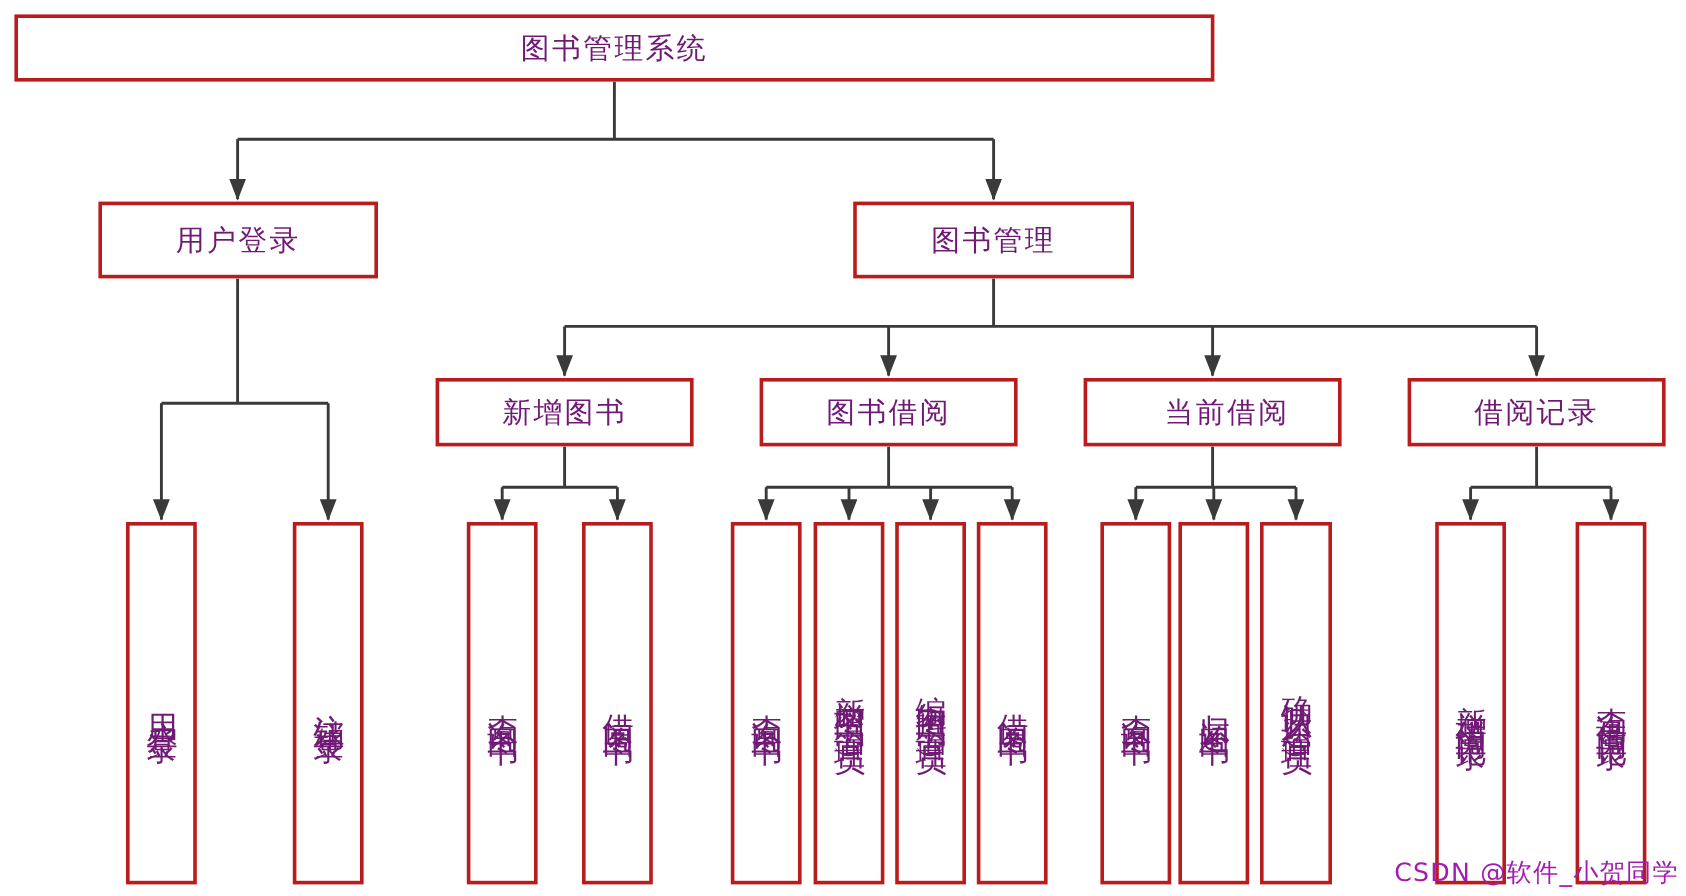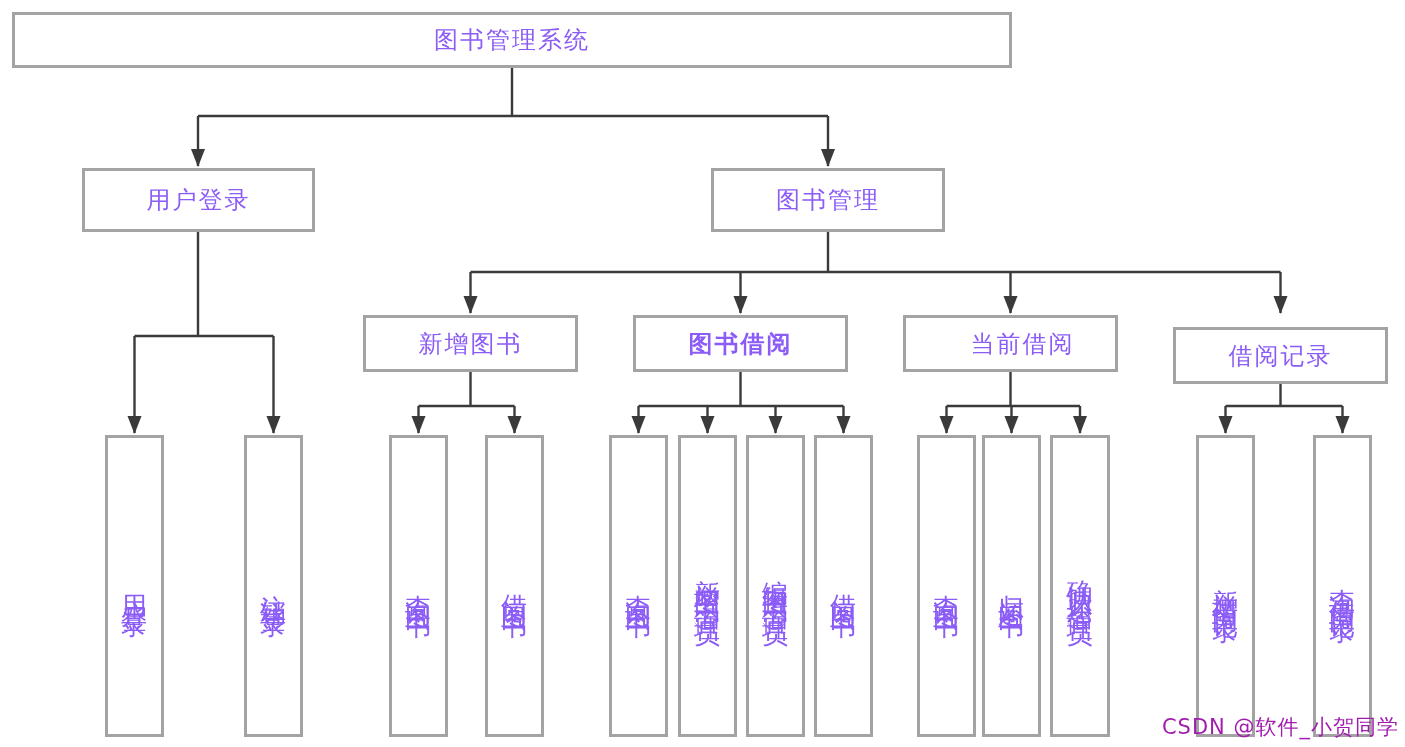--- a/index.html
+++ b/index.html
@@ -8,23 +8,23 @@
     width:1405px; height:747px;
     background:#ffffff;
     font-family:"DejaVu Sans", sans-serif;
     overflow:hidden;
   }
   svg.connectors { position:absolute; left:0; top:0; z-index:0; }
   .ln  { stroke:#3a3a3a; stroke-width:2.4; fill:none; }
   .node {
     position:absolute;
     box-sizing:border-box;
-    border:3px solid #a3a3a3;
+    border:3px solid #b91c1c;
     background:#ffffff;
-    color:#8b5cf6;
+    color:#701a75;
     display:flex;
     align-items:center;
     justify-content:center;
     z-index:1;
   }
   .h { font-size:24px; letter-spacing:2px; white-space:nowrap; }
   .v {
     writing-mode:vertical-rl;
     text-orientation:mixed;
     font-size:26px;
@@ -86,23 +86,23 @@
     <path class="ln" d="M1225.5,406 V433" marker-end="url(#arw)"></path>
     <path class="ln" d="M1342.5,406 V433" marker-end="url(#arw)"></path>
   </svg>
 
   <div class="node h" style="left:12px; top:12px; width:1000px; height:56px;">图书管理系统</div>
 
   <div class="node h" style="left:82px; top:168px; width:233px; height:64px;">用户登录</div>
   <div class="node h" style="left:711px; top:168px; width:234px; height:64px;text-align:center;">图书管理</div>
 
   <div class="node h" style="left:363px; top:315px; width:215px; height:57px;">新增图书</div>
-  <div class="node h" style="left:633px; top:315px; width:215px; height:57px;font-weight:bold;">图书借阅</div>
+  <div class="node h" style="left:633px; top:315px; width:215px; height:57px;">图书借阅</div>
   <div class="node h" style="left:903px; top:315px; width:215px; height:57px;padding-left:24px;">当前借阅</div>
-  <div class="node h" style="left:1173px; top:315px; width:215px; height:57px;margin-top:12px;">借阅记录</div>
+  <div class="node h" style="left:1173px; top:315px; width:215px; height:57px;">借阅记录</div>
 
   <div class="node v" style="left:105px; top:435px; width:59px; height:302px;">用户登录</div>
   <div class="node v" style="left:244px; top:435px; width:59px; height:302px;">注销登录</div>
 
   <div class="node v" style="left:389px; top:435px; width:59px; height:302px;">查询图书</div>
   <div class="node v" style="left:485px; top:435px; width:59px; height:302px;">借阅图书</div>
 
   <div class="node v" style="left:609px; top:435px; width:59px; height:302px;">查询图书</div>
   <div class="node v" style="left:678px; top:435px; width:59px; height:302px;">新增图书（管理员）</div>
   <div class="node v" style="left:746px; top:435px; width:59px; height:302px;">编辑图书（管理员）</div>

